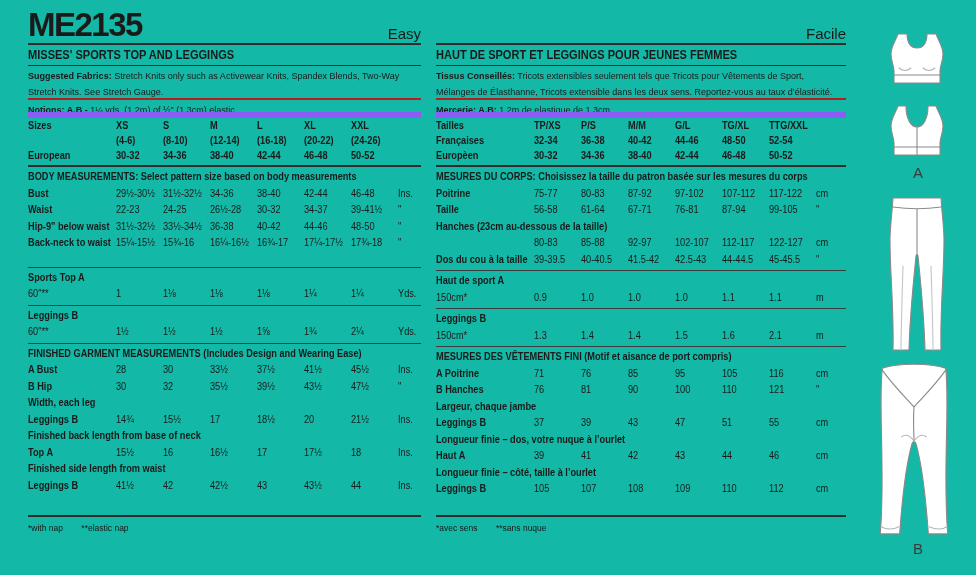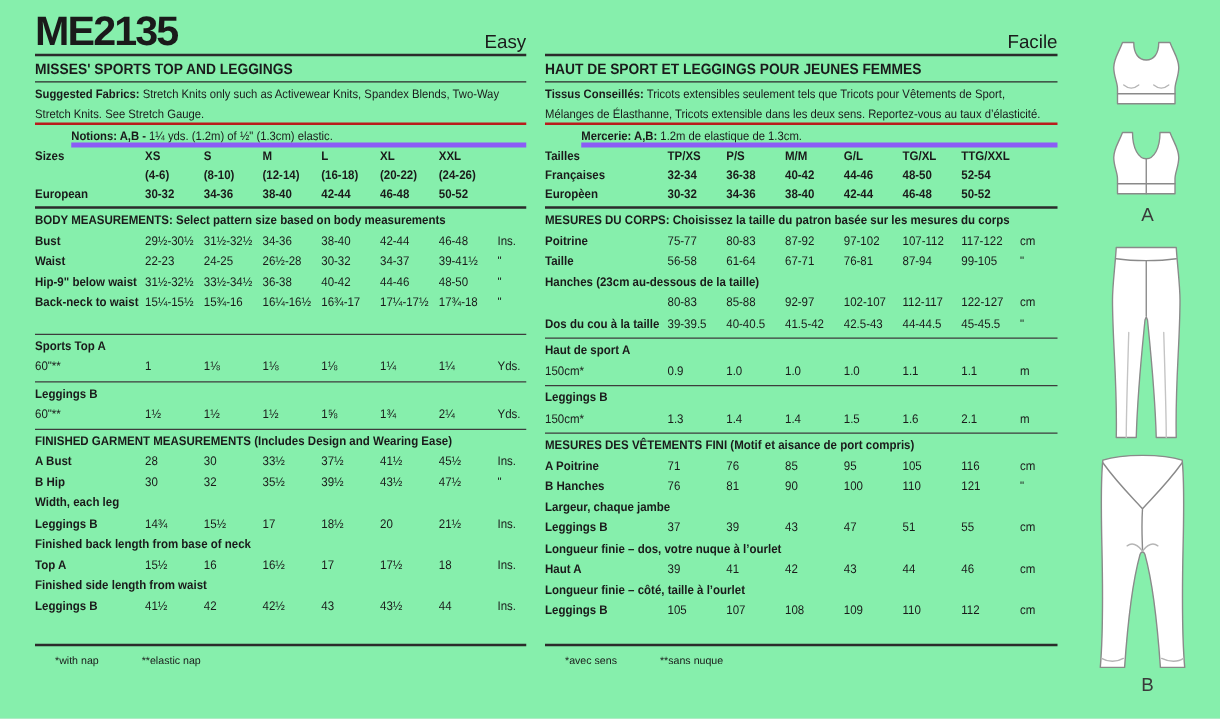--- a/index.html
+++ b/index.html
@@ -1,35 +1,35 @@
 <!DOCTYPE html>
 <html><head>
 <meta charset="utf-8">
 <style>
   * { box-sizing: border-box; margin: 0; padding: 0; }
   html,body { background:#e9e9e9; }
   body { font-family: "Liberation Sans", sans-serif; color:#1a1a1a; }
-  .page { position:relative; width:976px; height:575px; background:#86efac; overflow:hidden;
+  .page { position:relative; width:976px; height:575px; background:#14b8a6; overflow:hidden;
           display:flex; padding:6px 0 0 28px; }
   .col { display:flex; flex-direction:column; height:569px; padding-bottom:40px; }
   .col.en { width:393px; }
   .col.fr { width:410px; margin-left:15px; }
 
   
   .hdr { height:39px; display:flex; justify-content:space-between; align-items:flex-end;
          border-bottom:2px solid #2b2b2b; padding-bottom:1px; }
   .hdr h1 { font-size:33px; font-weight:700; letter-spacing:-1.5px; line-height:34px; }
   .diff { font-size:15px; font-weight:400; line-height:17px; }
   .hdr.fr-h { justify-content:flex-end; }
 
   .gtitle { height:21px; line-height:20px; border-bottom:1.5px solid #2b2b2b;
             font-weight:700; font-size:12px; }
   .para { height:34px; line-height:15.5px; font-size:9.8px; border-bottom:2px solid #b91c1c;
           padding-top:2px; overflow:hidden; }
-  .para.notions { height:18px; line-height:15px; border-bottom:4px solid #8b5cf6;margin-left:29px; }
+  .para.notions { height:18px; line-height:15px; border-bottom:6px solid #8b5cf6; }
   .para b { font-weight:700; }
 
   .sq  { display:inline-block; transform:scaleX(.92); transform-origin:0 50%; white-space:nowrap; }
   .sq2 { display:block; width:108.5%; transform:scaleX(.92); transform-origin:0 0; }
 
   
   .tbl { width:100%; }
   .grow { display:grid; grid-template-columns: var(--lbl) repeat(6,47px) 1fr;
           height:16.5px; line-height:16.5px; font-size:10px; }
   .grow.head { height:15px; line-height:15px; }
@@ -38,21 +38,21 @@
   .grow .lbl.plain { font-weight:400; }
   .grow.head .cell { font-weight:700; }
   .grow .unit { font-weight:400; }
   .trow { height:16.5px; line-height:16.5px; font-size:10px; font-weight:700; }
   .rule { height:1px; background:#3c3c3c; margin:2px 0; }
   .rule.thick { height:2px; background:#2b2b2b; }
   .gap { height:13px; }
 
   .foot { margin-top:auto; }
   .fnrow { font-size:8.5px; line-height:14px; padding-top:2px; }
-  .fnrow span { margin-right:16px;margin-left:16px; }
+  .fnrow span { margin-right:16px; }
 
   
   .art { position:relative; width:116px; margin-left:14px; height:569px; }
   .art svg { position:absolute; display:block; }
   .art .glabel { position:absolute; left:0; width:100%; text-align:center;
                  font-size:15px; color:#3a3a3a; font-weight:400; }
 </style>
 </head>
 <body>
 

